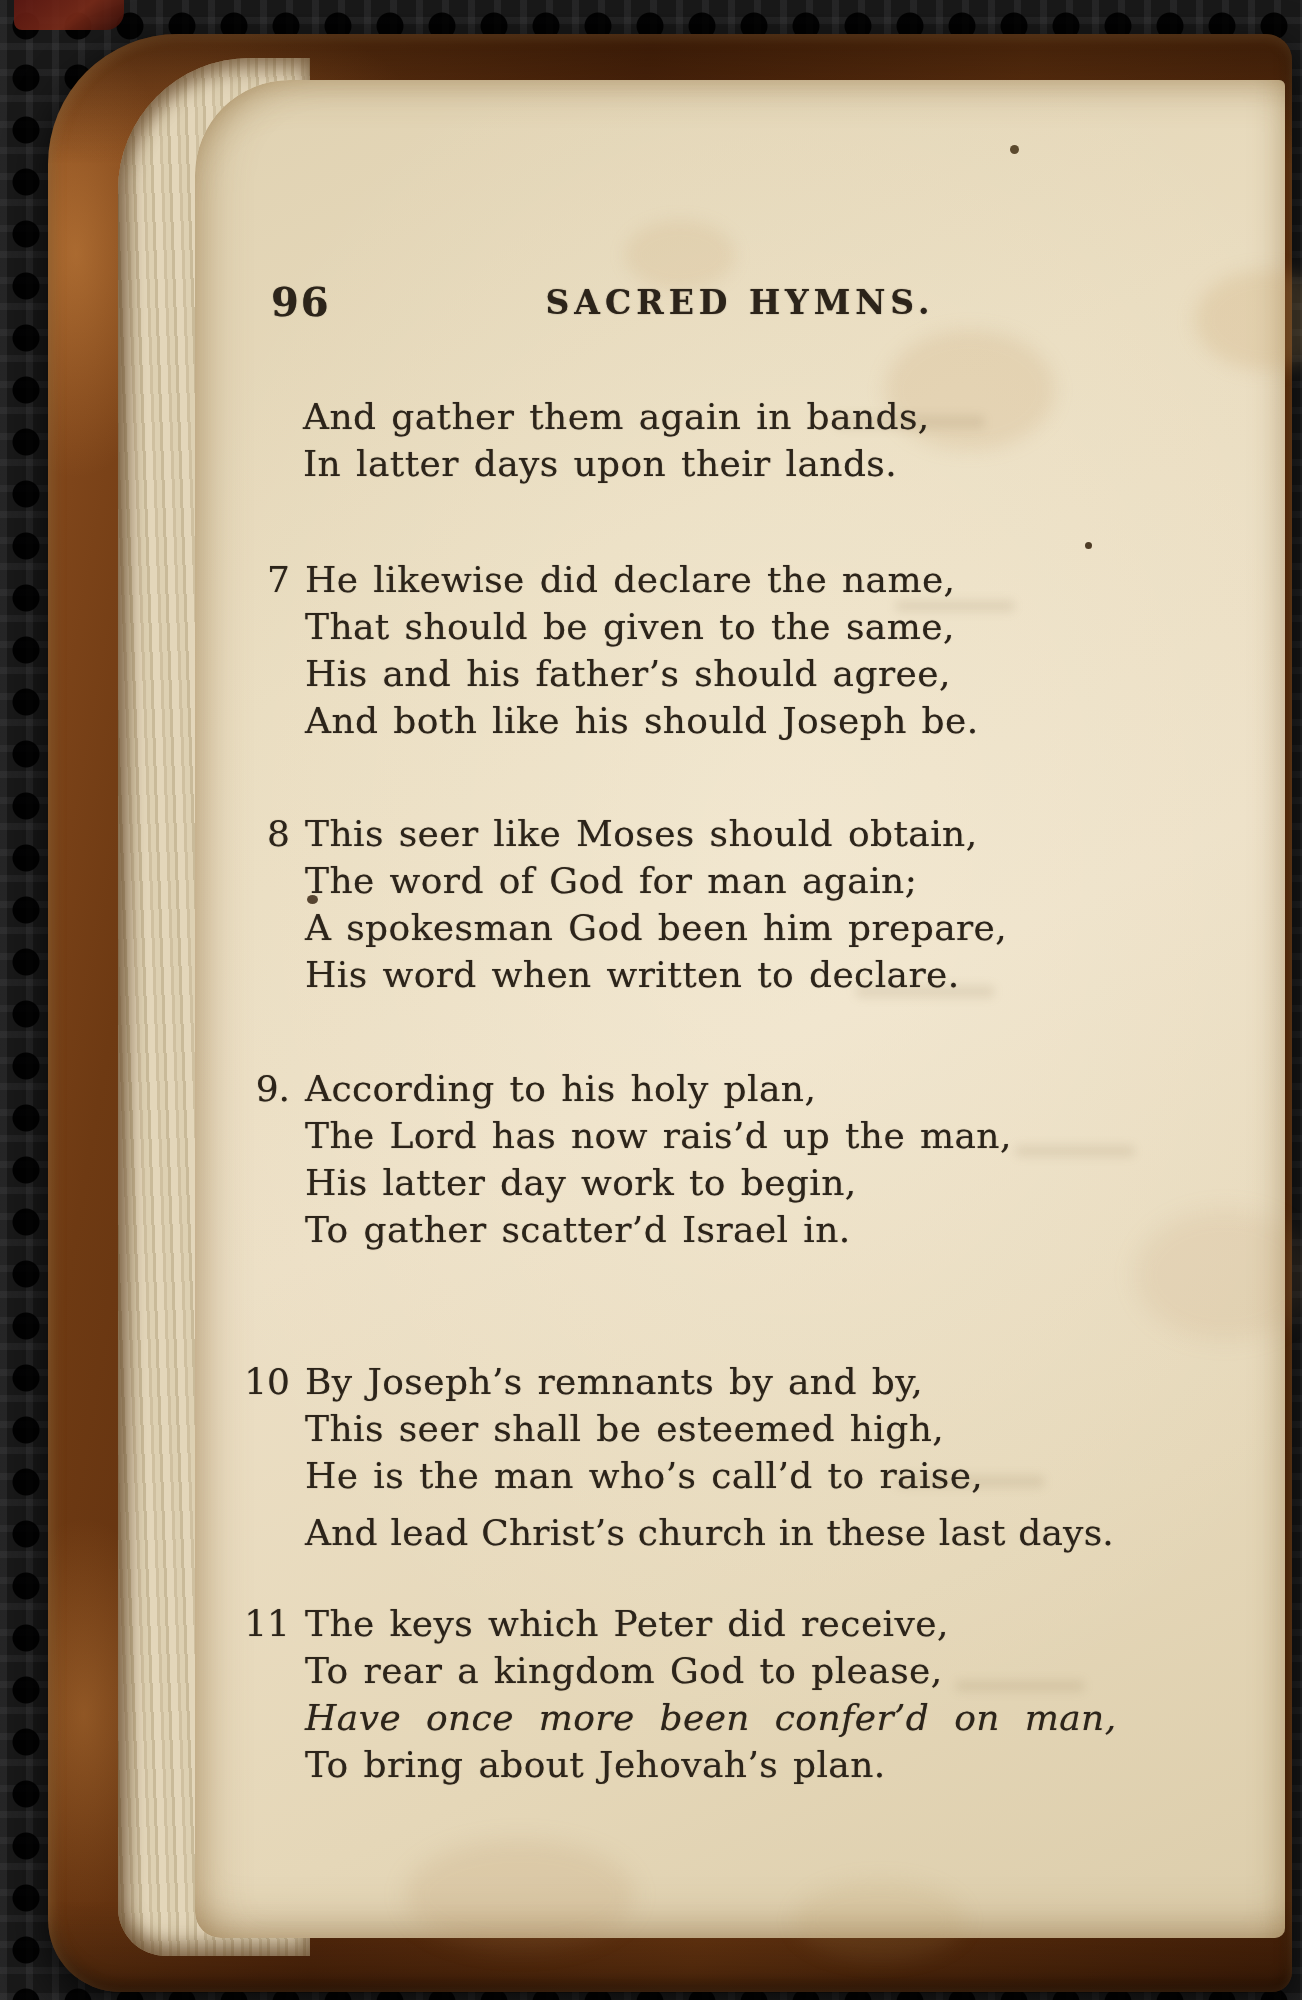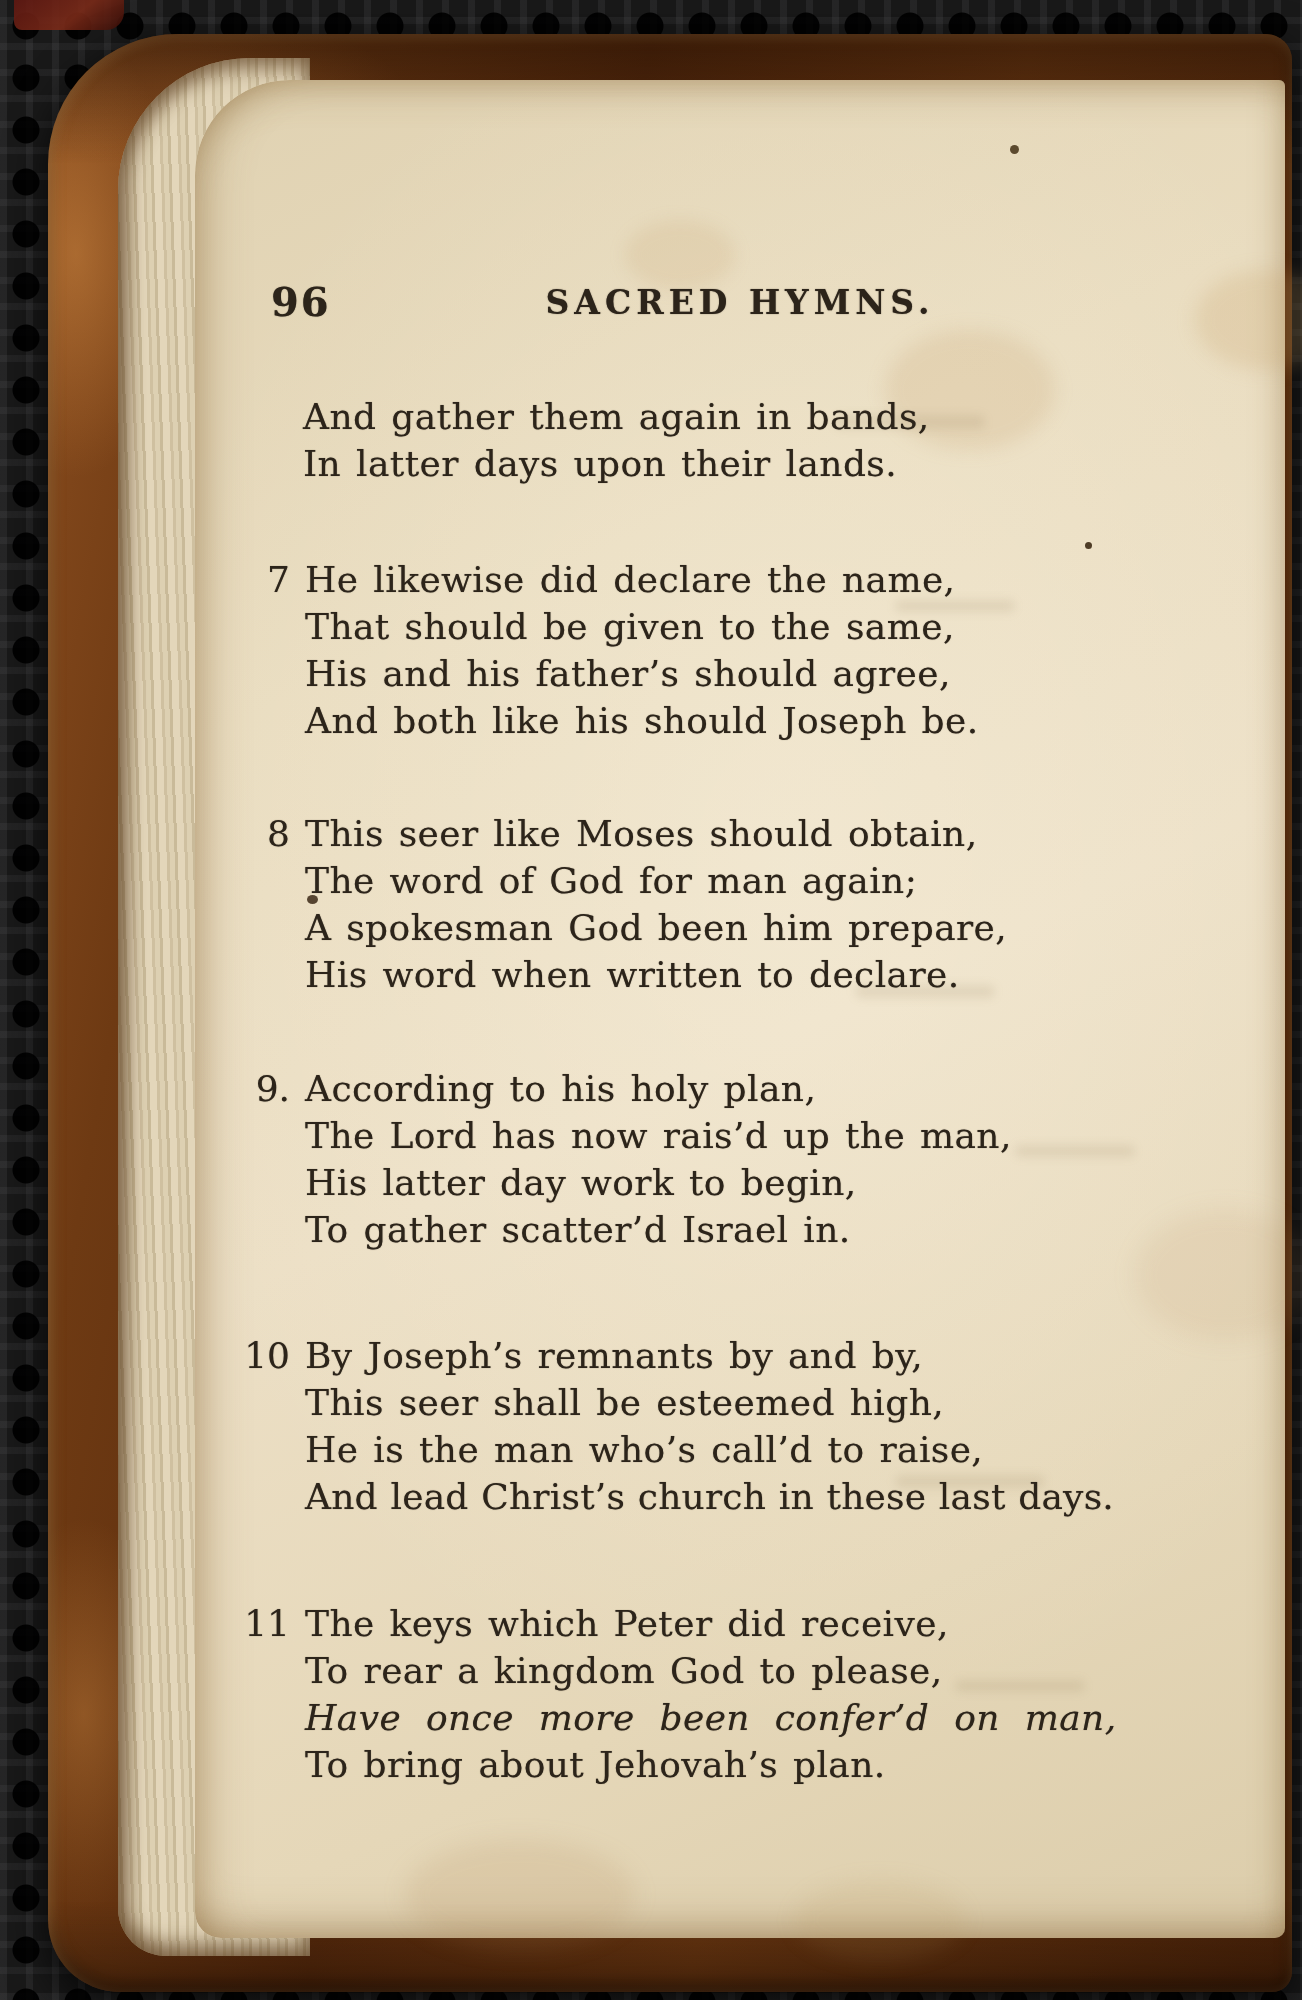--- a/index.html
+++ b/index.html
@@ -106,21 +106,21 @@
     text-shadow:0 0 1px rgba(44,36,26,.55);
   }
   .vlines{margin-left:75px;}
   .couplet-lines{margin-left:73px;}
   .line{
     font-size:36px;line-height:47px;white-space:nowrap;
     letter-spacing:.4px;word-spacing:3px;
     text-shadow:0 0 1px rgba(44,36,26,.55);
   }
   .stanza-11 .line:nth-child(3){word-spacing:13px;font-style:italic;}
-  .stanza-10 .line:nth-child(4){word-spacing:1px;letter-spacing:.2px;}
+  .stanza-10 .line:nth-child(4){word-spacing:1px;letter-spacing:.2px;margin-top:10px;}
 </style>
 </head>
 <body>
 
 <div class="scene">
   <div class="other-book"></div>
   <div class="leather"></div>
   <div class="stack"></div>
 
   <div class="page">
@@ -174,21 +174,21 @@
     <div class="stanza stanza-9" style="top:985px">
       <div class="vnum">9.</div>
       <div class="vlines">
         <div class="line">According to his holy plan,</div>
         <div class="line">The Lord has now rais’d up the man,</div>
         <div class="line">His latter day work to begin,</div>
         <div class="line">To gather scatter’d Israel in.</div>
       </div>
     </div>
 
-    <div class="stanza stanza-10" style="top:1252px">
+    <div class="stanza stanza-10" style="top:1278px">
       <div class="vnum">10</div>
       <div class="vlines">
         <div class="line">By Joseph’s remnants by and by,</div>
         <div class="line">This seer shall be esteemed high,</div>
         <div class="line">He is the man who’s call’d to raise,</div>
         <div class="line">And lead Christ’s church in these last days.</div>
       </div>
     </div>
 
     <div class="stanza stanza-11" style="top:1520px">

